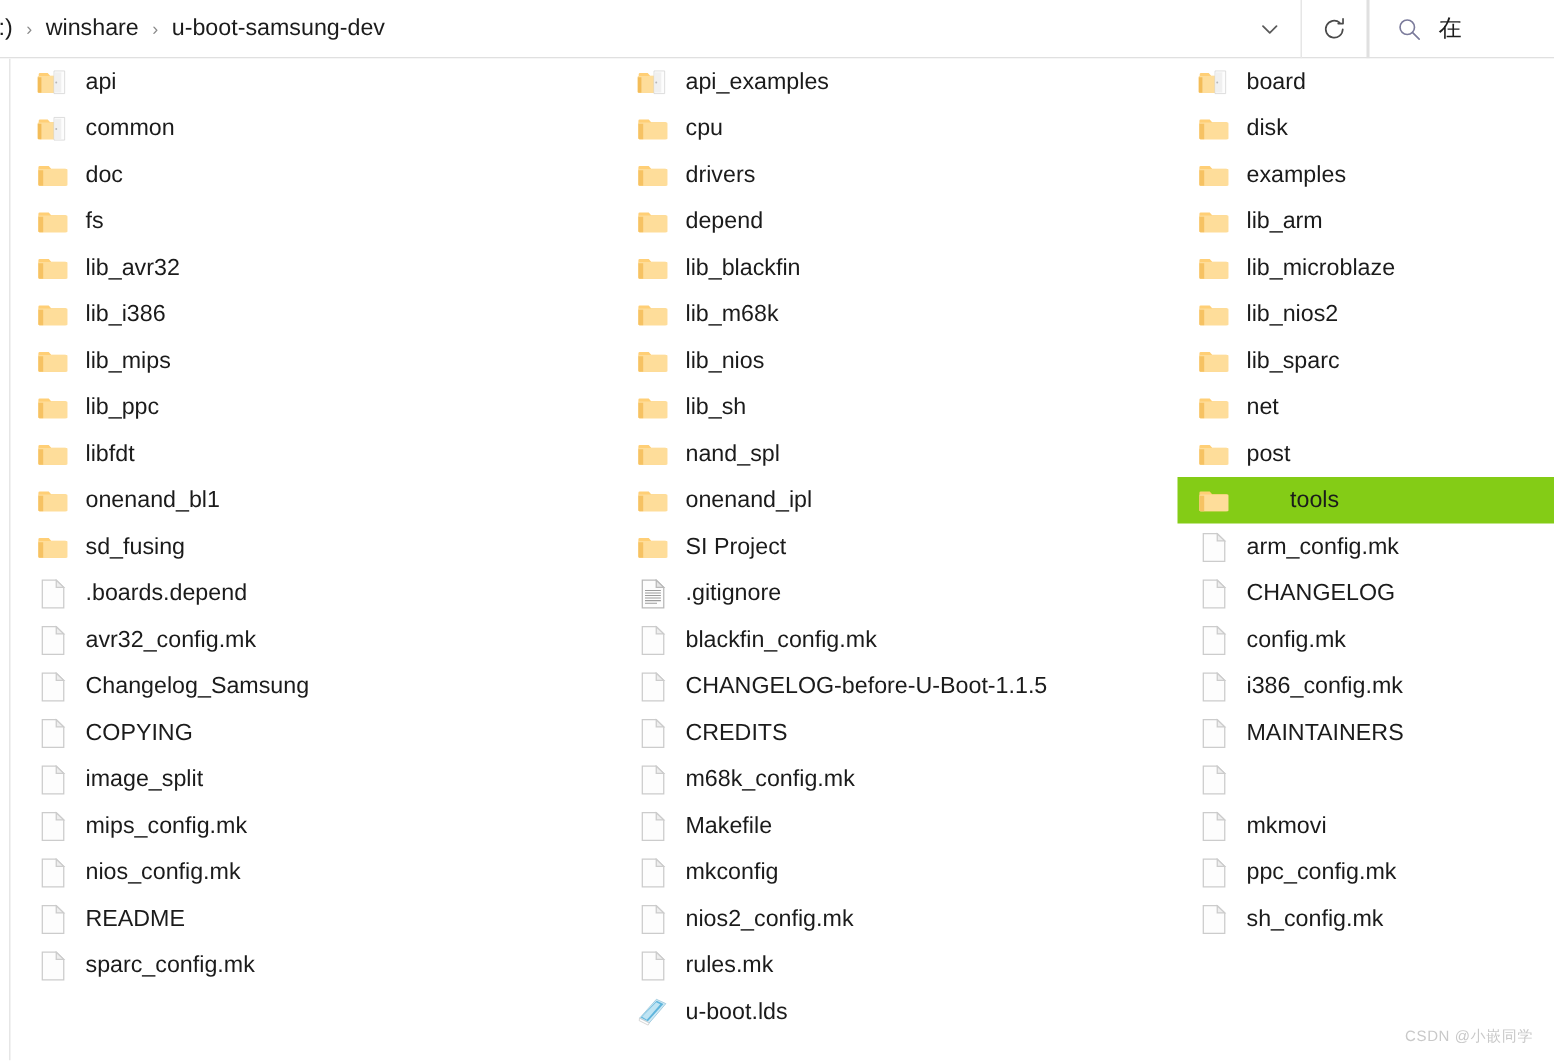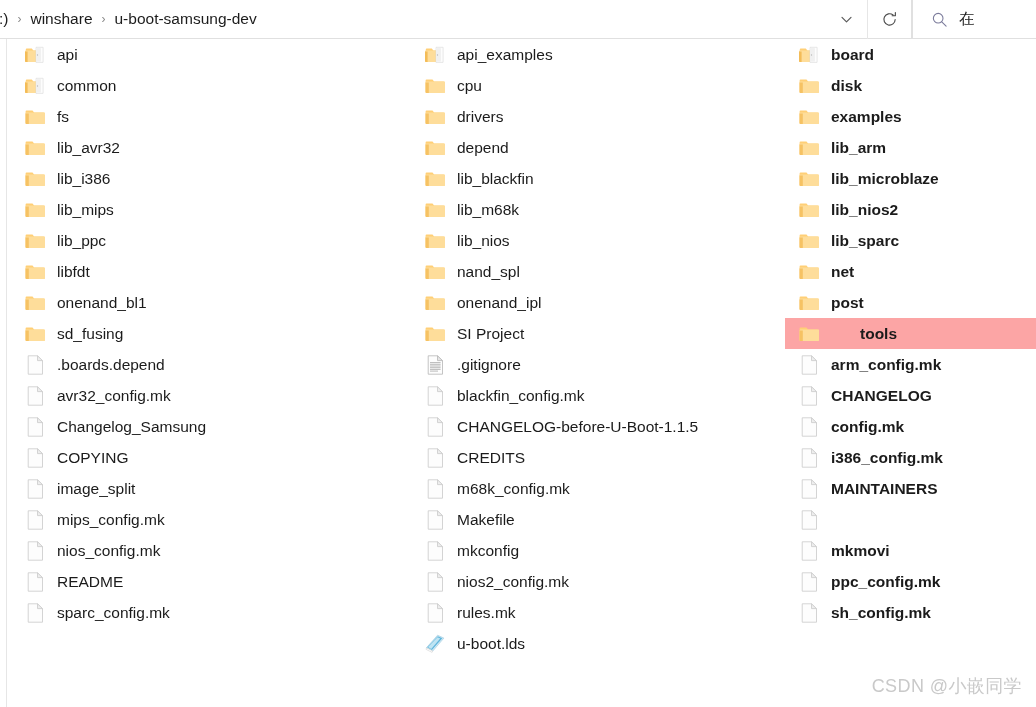--- a/index.html
+++ b/index.html
@@ -139,23 +139,23 @@
 
   .row {
     height: 31px;
     display: flex;
     align-items: center;
     padding-left: 18px;
     box-sizing: border-box;
     gap: 12px;
     white-space: nowrap;
   }
-  .col-3 .row { padding-left: 14px; font-weight: bold; }
+  .col-3 .row { padding-left: 14px; }
   .row.selected {
-    background: #fca5a5;
+    background: #84cc16;
     gap: 41px;
   }
   .label {
     font-size: 15.5px;
     line-height: 20px;
     color: #1b1b1b;
   }
 
   
   .ico {
@@ -166,21 +166,21 @@
     align-items: center;
     justify-content: center;
   }
   .ico svg { display: block; }
 
   
   .watermark {
     position: absolute;
     right: 14px;
     bottom: 9px;
-    font-size: 18px;
+    font-size: 10px;
     color: #c9c9c9;
     letter-spacing: 0.4px;
     user-select: none;
   }
 </style>
 </head>
 <body>
 
 <div class="addressbar">
 
@@ -249,20 +249,30 @@
           <span class="label">common</span>
         </div>
         <div class="row">
           <span class="ico">
             <svg width="20" height="18" viewBox="0 0 20 18">
               <path d="M1.5 2.6 h6.0 l1.6 1.9 h9.4 a0.9 0.9 0 0 1 0.9 0.9 v9.6 a0.9 0.9 0 0 1 -0.9 0.9 h-17 a0.9 0.9 0 0 1 -0.9 -0.9 v-11.5 a0.9 0.9 0 0 1 0.9 -0.9 z" fill="#ffcf76"></path>
               <path d="M1.5 4.6 h17.9 a0.9 0.9 0 0 1 0.9 0.9 v9.5 a0.9 0.9 0 0 1 -0.9 0.9 h-17.9 a0.9 0.9 0 0 1 -0.9 -0.9 v-9.5 a0.9 0.9 0 0 1 0.9 -0.9 z" fill="#fedd9a"></path>
               <path d="M0.6 5.5 h3.2 v10.4 h-2.3 a0.9 0.9 0 0 1 -0.9 -0.9 z" fill="#f6c263"></path>
             </svg>
           </span>
+          <span class="label">doc</span>
+        </div>
+        <div class="row">
+          <span class="ico">
+            <svg width="20" height="18" viewBox="0 0 20 18">
+              <path d="M1.5 2.6 h6.0 l1.6 1.9 h9.4 a0.9 0.9 0 0 1 0.9 0.9 v9.6 a0.9 0.9 0 0 1 -0.9 0.9 h-17 a0.9 0.9 0 0 1 -0.9 -0.9 v-11.5 a0.9 0.9 0 0 1 0.9 -0.9 z" fill="#ffcf76"></path>
+              <path d="M1.5 4.6 h17.9 a0.9 0.9 0 0 1 0.9 0.9 v9.5 a0.9 0.9 0 0 1 -0.9 0.9 h-17.9 a0.9 0.9 0 0 1 -0.9 -0.9 v-9.5 a0.9 0.9 0 0 1 0.9 -0.9 z" fill="#fedd9a"></path>
+              <path d="M0.6 5.5 h3.2 v10.4 h-2.3 a0.9 0.9 0 0 1 -0.9 -0.9 z" fill="#f6c263"></path>
+            </svg>
+          </span>
           <span class="label">fs</span>
         </div>
         <div class="row">
           <span class="ico">
             <svg width="20" height="18" viewBox="0 0 20 18">
               <path d="M1.5 2.6 h6.0 l1.6 1.9 h9.4 a0.9 0.9 0 0 1 0.9 0.9 v9.6 a0.9 0.9 0 0 1 -0.9 0.9 h-17 a0.9 0.9 0 0 1 -0.9 -0.9 v-11.5 a0.9 0.9 0 0 1 0.9 -0.9 z" fill="#ffcf76"></path>
               <path d="M1.5 4.6 h17.9 a0.9 0.9 0 0 1 0.9 0.9 v9.5 a0.9 0.9 0 0 1 -0.9 0.9 h-17.9 a0.9 0.9 0 0 1 -0.9 -0.9 v-9.5 a0.9 0.9 0 0 1 0.9 -0.9 z" fill="#fedd9a"></path>
               <path d="M0.6 5.5 h3.2 v10.4 h-2.3 a0.9 0.9 0 0 1 -0.9 -0.9 z" fill="#f6c263"></path>
             </svg>
           </span>
@@ -476,20 +486,30 @@
         </div>
         <div class="row">
           <span class="ico">
             <svg width="20" height="18" viewBox="0 0 20 18">
               <path d="M1.5 2.6 h6.0 l1.6 1.9 h9.4 a0.9 0.9 0 0 1 0.9 0.9 v9.6 a0.9 0.9 0 0 1 -0.9 0.9 h-17 a0.9 0.9 0 0 1 -0.9 -0.9 v-11.5 a0.9 0.9 0 0 1 0.9 -0.9 z" fill="#ffcf76"></path>
               <path d="M1.5 4.6 h17.9 a0.9 0.9 0 0 1 0.9 0.9 v9.5 a0.9 0.9 0 0 1 -0.9 0.9 h-17.9 a0.9 0.9 0 0 1 -0.9 -0.9 v-9.5 a0.9 0.9 0 0 1 0.9 -0.9 z" fill="#fedd9a"></path>
               <path d="M0.6 5.5 h3.2 v10.4 h-2.3 a0.9 0.9 0 0 1 -0.9 -0.9 z" fill="#f6c263"></path>
             </svg>
           </span>
           <span class="label">lib_nios</span>
+        </div>
+        <div class="row">
+          <span class="ico">
+            <svg width="20" height="18" viewBox="0 0 20 18">
+              <path d="M1.5 2.6 h6.0 l1.6 1.9 h9.4 a0.9 0.9 0 0 1 0.9 0.9 v9.6 a0.9 0.9 0 0 1 -0.9 0.9 h-17 a0.9 0.9 0 0 1 -0.9 -0.9 v-11.5 a0.9 0.9 0 0 1 0.9 -0.9 z" fill="#ffcf76"></path>
+              <path d="M1.5 4.6 h17.9 a0.9 0.9 0 0 1 0.9 0.9 v9.5 a0.9 0.9 0 0 1 -0.9 0.9 h-17.9 a0.9 0.9 0 0 1 -0.9 -0.9 v-9.5 a0.9 0.9 0 0 1 0.9 -0.9 z" fill="#fedd9a"></path>
+              <path d="M0.6 5.5 h3.2 v10.4 h-2.3 a0.9 0.9 0 0 1 -0.9 -0.9 z" fill="#f6c263"></path>
+            </svg>
+          </span>
+          <span class="label">lib_sh</span>
         </div>
         <div class="row">
           <span class="ico">
             <svg width="20" height="18" viewBox="0 0 20 18">
               <path d="M1.5 2.6 h6.0 l1.6 1.9 h9.4 a0.9 0.9 0 0 1 0.9 0.9 v9.6 a0.9 0.9 0 0 1 -0.9 0.9 h-17 a0.9 0.9 0 0 1 -0.9 -0.9 v-11.5 a0.9 0.9 0 0 1 0.9 -0.9 z" fill="#ffcf76"></path>
               <path d="M1.5 4.6 h17.9 a0.9 0.9 0 0 1 0.9 0.9 v9.5 a0.9 0.9 0 0 1 -0.9 0.9 h-17.9 a0.9 0.9 0 0 1 -0.9 -0.9 v-9.5 a0.9 0.9 0 0 1 0.9 -0.9 z" fill="#fedd9a"></path>
               <path d="M0.6 5.5 h3.2 v10.4 h-2.3 a0.9 0.9 0 0 1 -0.9 -0.9 z" fill="#f6c263"></path>
             </svg>
           </span>
           <span class="label">nand_spl</span>

